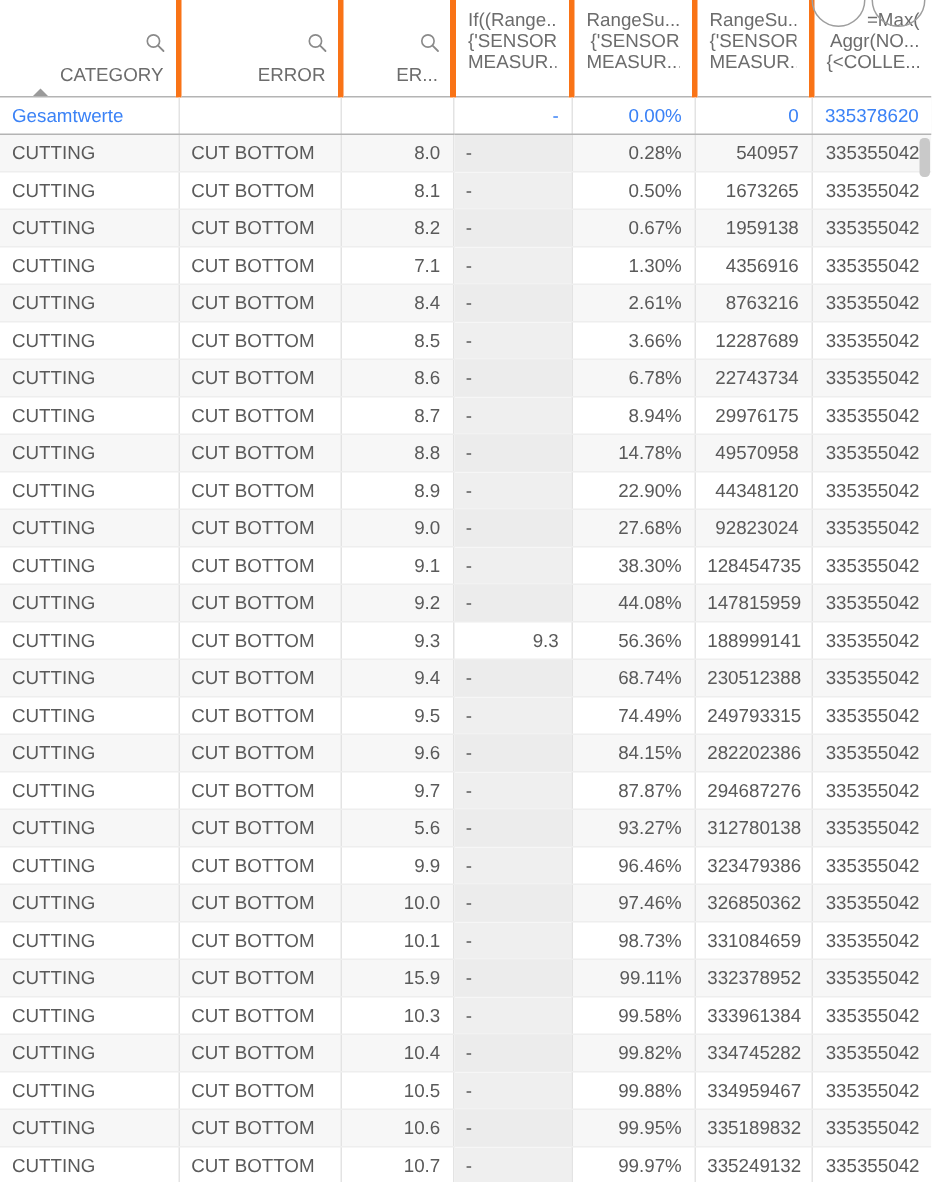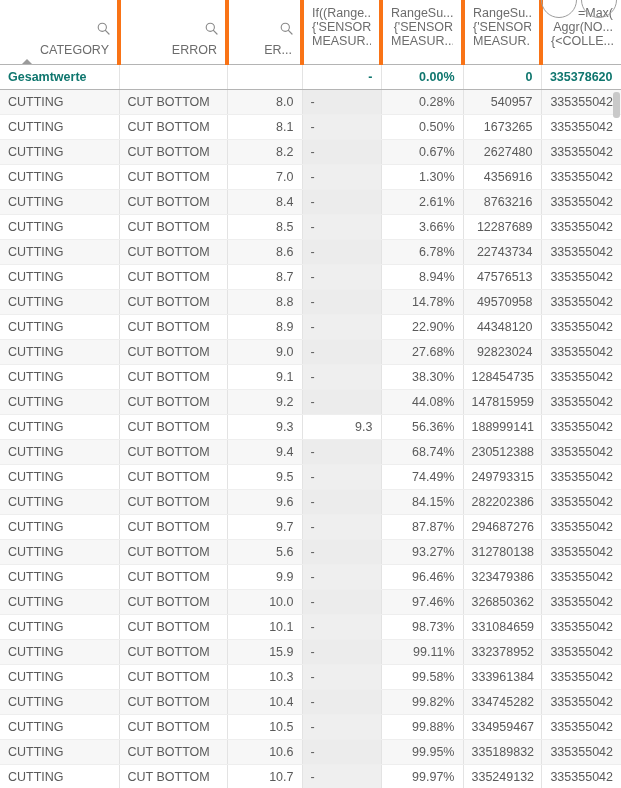--- a/index.html
+++ b/index.html
@@ -119,22 +119,22 @@
     color: #5a5a5a;
   }
   td.cell:last-child { border-right: none; }
 
   td.dim  { text-align: left; }
   td.num  { text-align: right; }
   td.left { text-align: left; }
 
   
   tr.totals td.cell {
-    font-weight: bold;
-    color: #0f766e;
+    font-weight: normal;
+    color: #3b82f6;
     background: #ffffff;
     border-bottom: 1px solid #b4b4b4;
     border-right: 1px solid #e3e3e3;
   }
 
   
   tr.data.odd  td.cell { background: #f7f7f7; }
   tr.data.even td.cell { background: #ffffff; }
 
   
@@ -269,27 +269,27 @@
           <td class="cell num">0.50%</td>
           <td class="cell num">1673265</td>
           <td class="cell num">335355042</td>
         </tr>
         <tr class="data odd">
           <td class="cell dim">CUTTING</td>
           <td class="cell dim">CUT BOTTOM</td>
           <td class="cell num">8.2</td>
           <td class="cell col-if left">-</td>
           <td class="cell num">0.67%</td>
-          <td class="cell num">2627480</td>
-          <td class="cell num">335355042</td>
-        </tr>
-        <tr class="data even">
-          <td class="cell dim">CUTTING</td>
-          <td class="cell dim">CUT BOTTOM</td>
-          <td class="cell num">7.0</td>
+          <td class="cell num">1959138</td>
+          <td class="cell num">335355042</td>
+        </tr>
+        <tr class="data even">
+          <td class="cell dim">CUTTING</td>
+          <td class="cell dim">CUT BOTTOM</td>
+          <td class="cell num">7.1</td>
           <td class="cell col-if left">-</td>
           <td class="cell num">1.30%</td>
           <td class="cell num">4356916</td>
           <td class="cell num">335355042</td>
         </tr>
         <tr class="data odd">
           <td class="cell dim">CUTTING</td>
           <td class="cell dim">CUT BOTTOM</td>
           <td class="cell num">8.4</td>
           <td class="cell col-if left">-</td>
@@ -314,21 +314,21 @@
           <td class="cell num">6.78%</td>
           <td class="cell num">22743734</td>
           <td class="cell num">335355042</td>
         </tr>
         <tr class="data even">
           <td class="cell dim">CUTTING</td>
           <td class="cell dim">CUT BOTTOM</td>
           <td class="cell num">8.7</td>
           <td class="cell col-if left">-</td>
           <td class="cell num">8.94%</td>
-          <td class="cell num">47576513</td>
+          <td class="cell num">29976175</td>
           <td class="cell num">335355042</td>
         </tr>
         <tr class="data odd">
           <td class="cell dim">CUTTING</td>
           <td class="cell dim">CUT BOTTOM</td>
           <td class="cell num">8.8</td>
           <td class="cell col-if left">-</td>
           <td class="cell num">14.78%</td>
           <td class="cell num">49570958</td>
           <td class="cell num">335355042</td>

